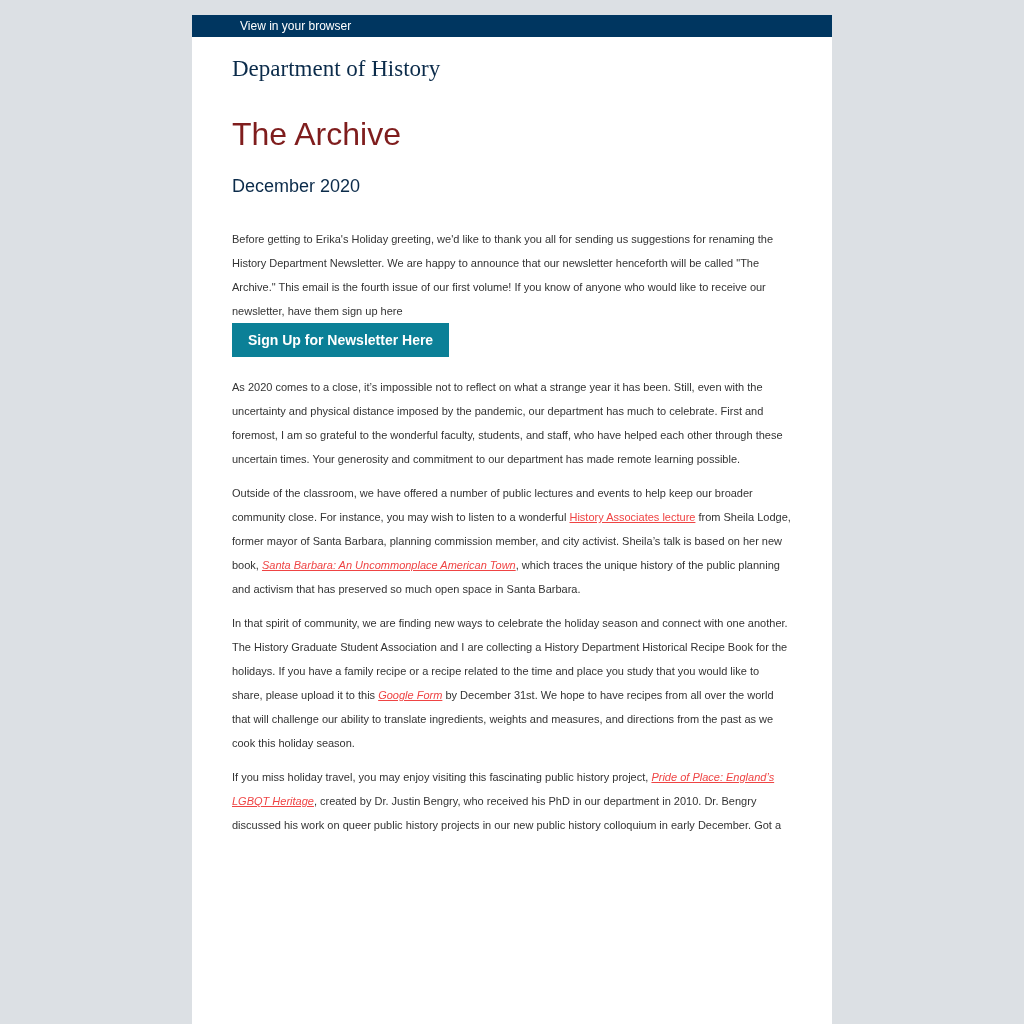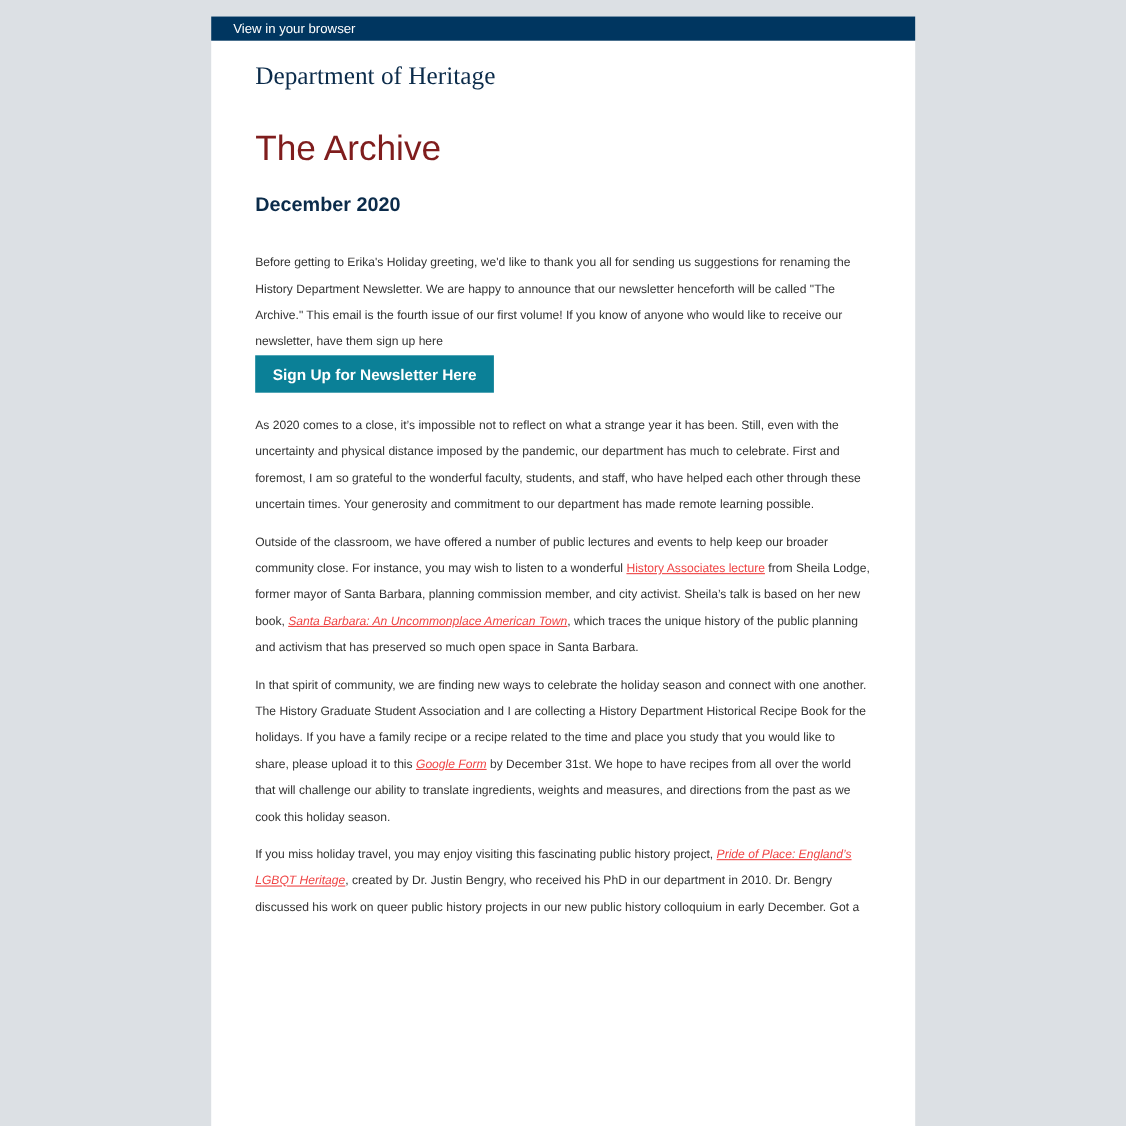--- a/index.html
+++ b/index.html
@@ -1,44 +1,44 @@
 <!DOCTYPE html>
 <html><head>
 <meta charset="utf-8">
 <style>
   html, body { margin:0; padding:0; }
   body { background:#dce0e4; width:1024px; height:1024px; overflow:hidden; font-family:"Liberation Sans", sans-serif; }
   .email { position:absolute; left:192px; top:15px; width:640px; background:#ffffff; min-height:1020px; }
-  .topbar { background:#003660; height:22px; color:#ffffff; font-size:12px; line-height:22px; padding-left:20px; }
+  .topbar { background:#003660; height:22px; color:#ffffff; font-size:12px; line-height:22px; padding-left:48px; }
   .topbar a { color:#ffffff; text-decoration:none; }
   .inner { padding:0 40px; }
   .logo { margin-top:19px; color:#0b2b4a; }
   .logo .uc { font-family:"Liberation Serif", serif; font-size:15px; letter-spacing:0.2px; }
   .logo .uc b { font-family:"Liberation Sans", sans-serif; font-weight:bold; font-size:14px; }
   .logo .dept { font-family:"Liberation Serif", serif; font-size:23px; margin-top:2px; color:#0b2b4a; }
   h1 { font-weight:normal; color:#7f1d1d; font-size:32px; margin:33px 0 0 0; line-height:38px; }
-  h2 { color:#0b2b4a; font-size:18px; margin:23px 0 0 0; font-weight:bold; }
+  h2 { color:#0b2b4a; font-size:18px; margin:23px 0 0 0; font-weight:normal; }
   p { color:#333333; font-size:11px; line-height:24px; margin:0; }
   .p1 { margin-top:30px; }
   .btn { display:inline-block; background:#0b8097; color:#ffffff; font-weight:bold; font-size:14px; padding:9px 16px; text-decoration:none; }
   .p2 { margin-top:18px; }
   .pn { margin-top:10px; }
   a.lnk { color:#ef4444; font-weight:normal; text-decoration:underline; }
   a.lnk.it { font-style:italic;margin-top:28px; }
 </style>
 </head>
 <body>
 
 <div class="email">
   <div class="topbar">
     <a href="#">View in your browser</a>
   </div>
   <div class="inner">
     <div class="logo">
-      <div class="dept">Department of Heritage</div>
+      <div class="dept">Department of History</div>
     </div>
     <h1>The Archive</h1>
     <h2>December 2020</h2>
     <p class="p1">Before getting to Erika's Holiday greeting, we'd like to thank you all for sending us suggestions for renaming the History Department Newsletter. We are happy to announce that our newsletter henceforth will be called "The Archive." This email is the fourth issue of our first volume! If you know of anyone who would like to receive our newsletter, have them sign up here</p>
     <a href="#" class="btn">Sign Up for Newsletter Here</a>
     <p class="p2">As 2020 comes to a close, it’s impossible not to reflect on what a strange year it has been. Still, even with the uncertainty and physical distance imposed by the pandemic, our department has much to celebrate. First and foremost, I am so grateful to the wonderful faculty, students, and staff, who have helped each other through these uncertain times. Your generosity and commitment to our department has made remote learning possible.</p>
     <p class="pn"><span>Outside of the classroom, we have offered a number of public lectures and events to help keep our broader community close. For instance, you may wish to listen to a wonderful </span><a href="#" class="lnk">History Associates lecture</a><span> from Sheila Lodge, former mayor of Santa Barbara, planning commission member, and city activist.  Sheila’s talk is based on her new book, </span><a href="#" class="lnk it">Santa Barbara: An Uncommonplace American Town</a><span>, which traces the unique history of the public planning and activism that has preserved so much open space in Santa Barbara.</span></p>
     <p class="pn"><span>In that spirit of community, we are finding new ways to celebrate the holiday season and connect with one another. The History Graduate Student Association and I are collecting a History Department Historical Recipe Book for the holidays.  If you have a family recipe or a recipe related to the time and place you study that you would like to share, please upload it to this </span><a href="#" class="lnk it">Google Form</a><span> by December 31st. We hope to have recipes from all over the world that will challenge our ability to translate ingredients, weights and measures, and directions from the past as we cook this holiday season.</span></p>
     <p class="pn"><span>If you miss holiday travel, you may enjoy visiting this fascinating public history project, </span><a href="#" class="lnk it">Pride of Place: England’s LGBQT Heritage</a><span>, created by Dr. Justin Bengry, who received his PhD in our department in 2010. Dr. Bengry discussed his work on queer public history projects in our new public history colloquium in early December. Got a</span></p>
   </div>

